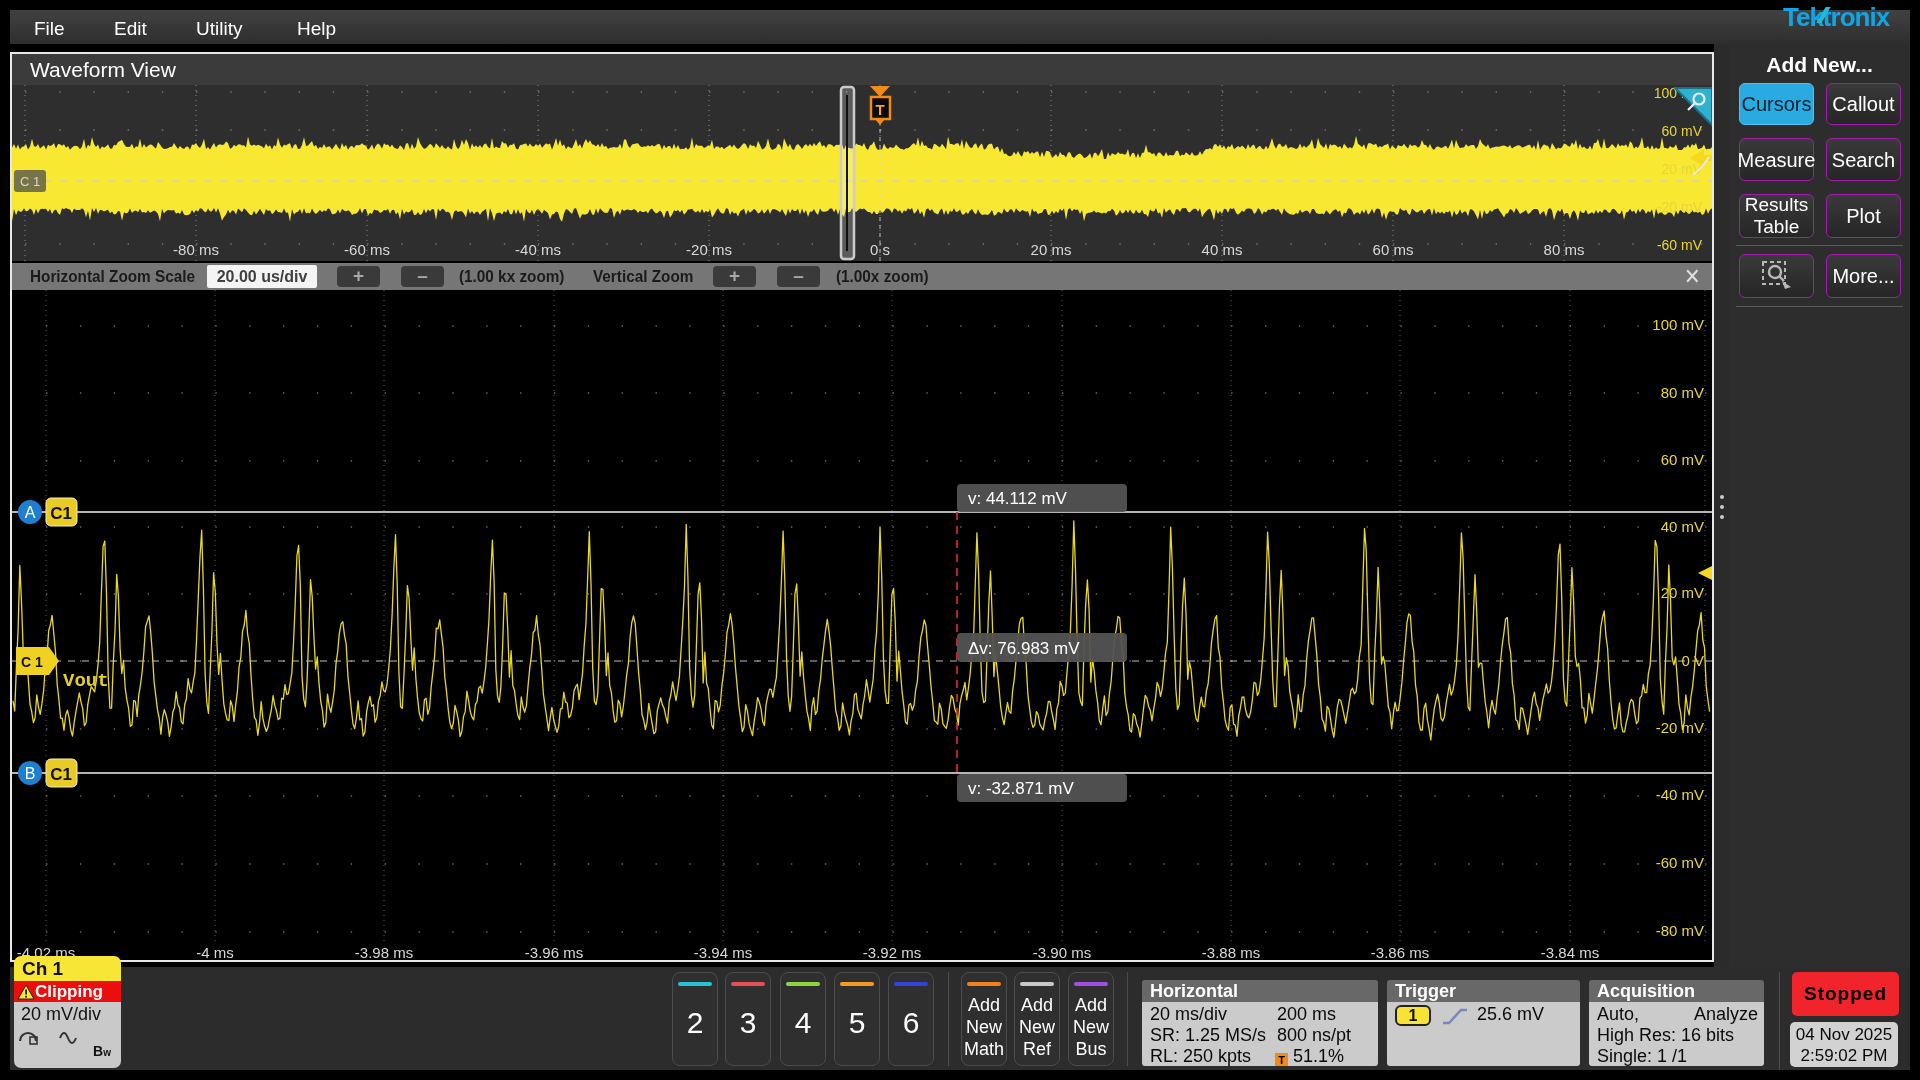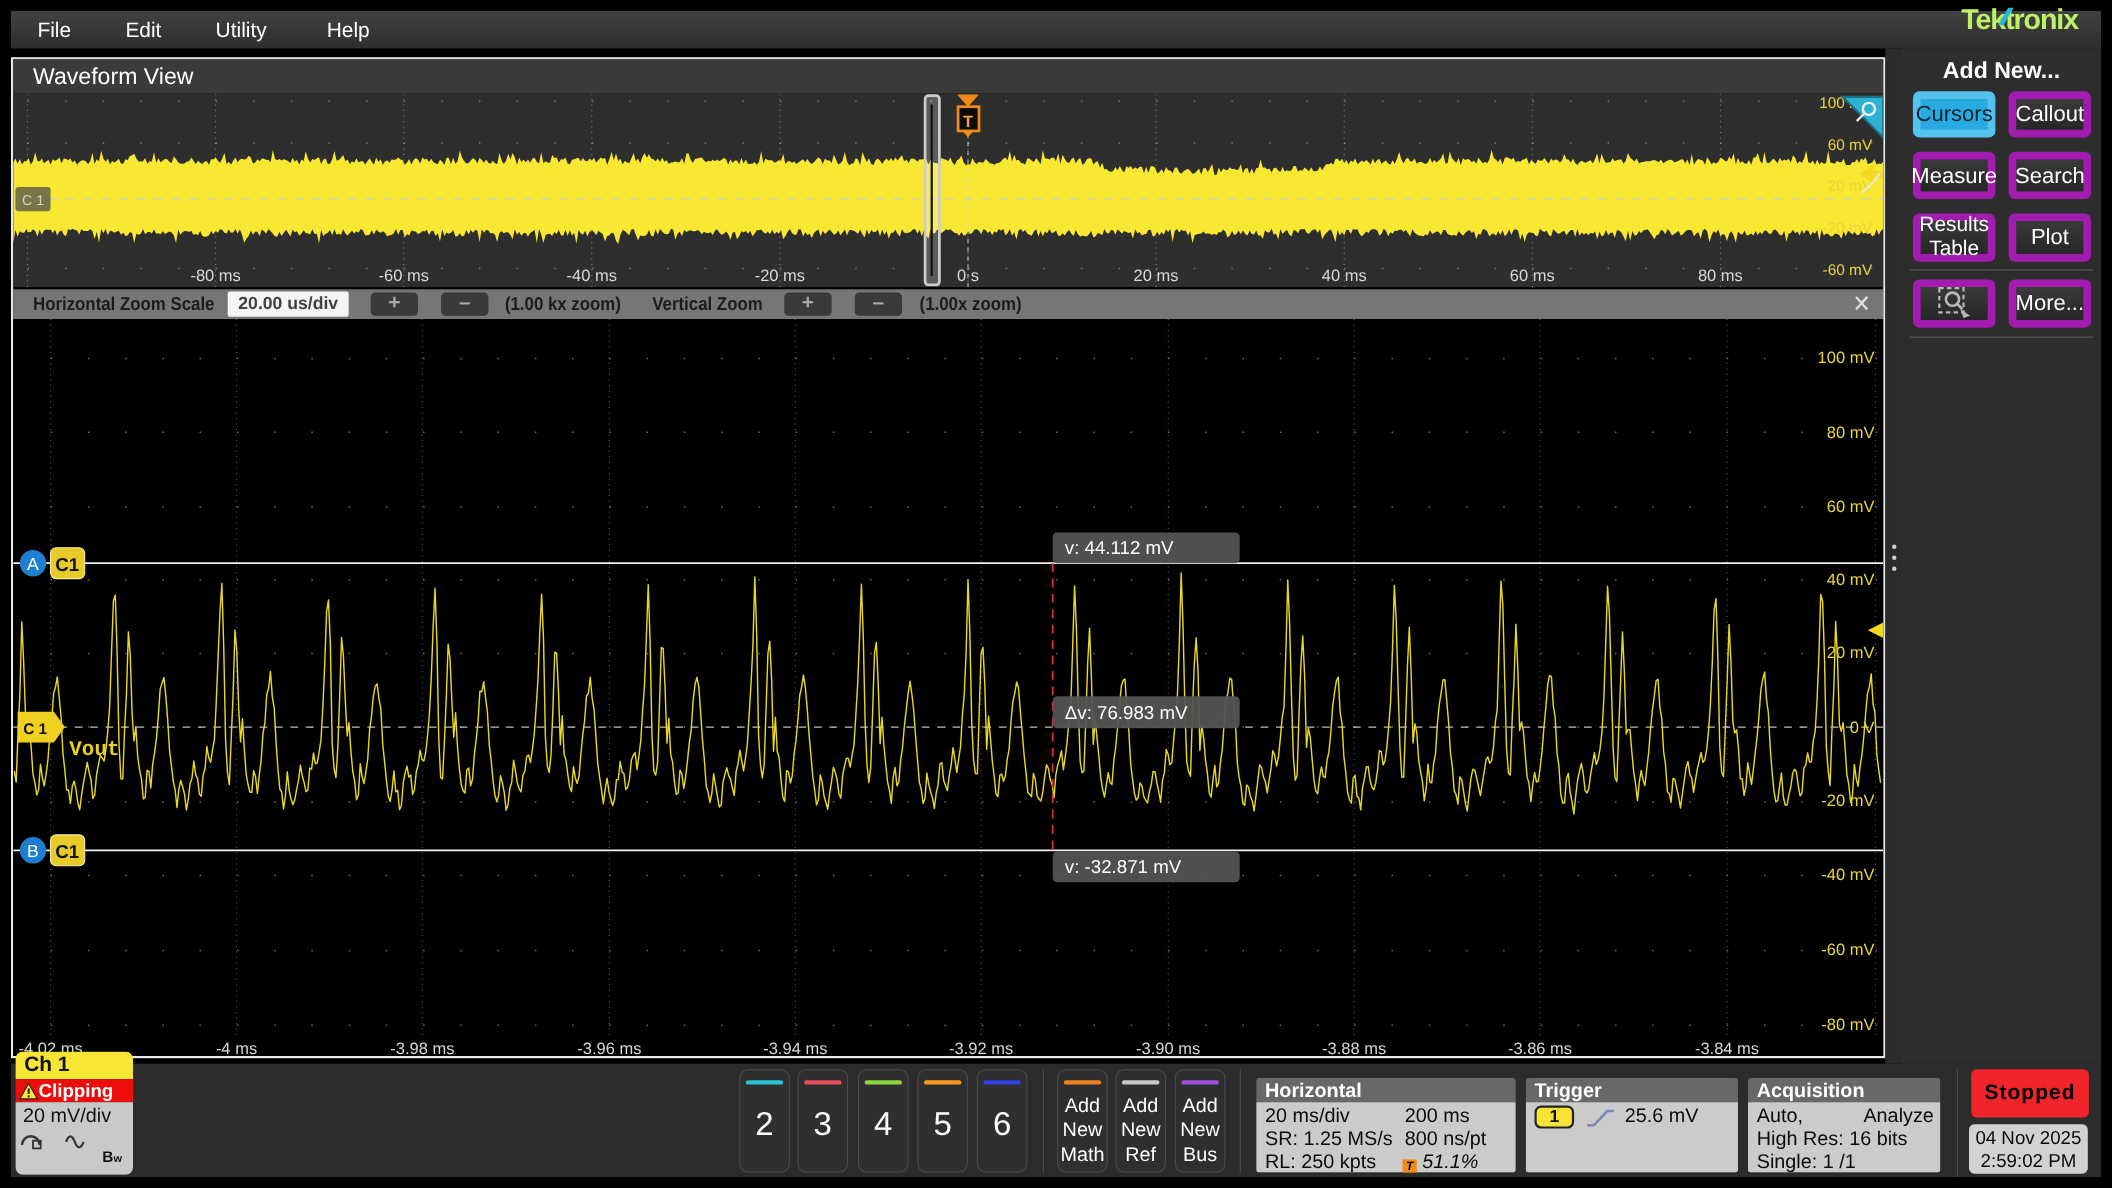--- a/index.html
+++ b/index.html
@@ -1,21 +1,21 @@
 <!DOCTYPE html>
 <html><head><meta charset="utf-8">
 <style>
 * { margin:0; padding:0; box-sizing:border-box; }
 body { width:1920px; height:1080px; background:#000; overflow:hidden;
   font-family:"Liberation Sans", sans-serif; position:relative; }
 .abs { position:absolute; }
 .menubar { left:10px; top:10px; width:1900px; height:34px;
   background:linear-gradient(#414141,#2e2e2e); }
 .menu { position:absolute; top:8px; color:#fff; font-size:19px; }
-.logo { left:1783px; top:2px; width:130px; height:30px; color:#bef264;
+.logo { left:1783px; top:2px; width:130px; height:30px; color:#0ea5e9;
   font-size:26px; font-weight:bold; letter-spacing:-1px; }
 .win { left:10px; top:52px; width:1704px; height:910px; background:#000;
   border:2px solid #e8e8e8; }
 .titlebar { left:12px; top:54px; width:1700px; height:31px; background:#3b3b3b;
   color:#fff; font-size:21px; line-height:31px; padding-left:18px; }
 .ovbox { left:12px; top:85px; width:1700px; height:176px; background:#2e2e2e; }
 .zoombar { left:12px; top:263px; width:1700px; height:27px; background:#767676;
   color:#1b1b1b; font-size:17px; font-weight:bold; line-height:27px; }
 .zb { position:absolute; top:0; transform:scaleX(0.9); transform-origin:0 50%; white-space:nowrap; }
 .zbtn { position:absolute; top:3px; width:43px; height:21px; background:#3a3a3a;
@@ -23,21 +23,21 @@
   font-size:19px; font-weight:bold; }
 .whitebox { position:absolute; left:195px; top:2px; width:110px; height:23px;
   background:#f4f4f4; border-radius:2px; color:#404040; text-align:center;
   line-height:23px; font-weight:bold; font-size:16px; }
 .mainbox { left:12px; top:290px; width:1700px; height:670px; background:#000; }
 .sidebg { left:1714px; top:44px; width:196px; height:923px; background:#2b2b2b; }
 .side { left:1729px; top:44px; width:181px; height:923px; background:#2d2d2d; }
 .addnew { width:100%; text-align:center; margin-top:9px; color:#fff;
   font-size:21px; font-weight:bold; }
 .sbtn { position:absolute; width:75px; border-radius:6px;
-  background:linear-gradient(#3a3a3a,#262626); border:7px solid #a21caf;
+  background:linear-gradient(#3a3a3a,#262626); border:1px solid #a21caf;
   color:#fff; font-size:20px; display:flex; align-items:center;
   justify-content:center; text-align:center; line-height:22px; }
 .sc1 { left:10px; }  .sc2 { left:97px; }
 .cursorsbtn { background:#29abe2; color:#06222e; border-color:#55c2ee; }
 .sep { position:absolute; left:7px; width:167px; height:1px; background:#5a5a5a; }
 .bottombar { left:10px; top:967px; width:1900px; height:103px; background:#2c2c2c; }
 .chbtn { position:absolute; top:5px; width:46px; height:94px; background:#2f2f2f;
   border:1px solid #4c4c4c; border-radius:8px; color:#fff; }
 .chstrip { position:absolute; left:5px; top:9px; width:34px; height:4px;
   border-radius:2px; }
@@ -274,21 +274,21 @@
   <div class="vsep" style="left:1117px;"></div>
 
   <div class="panel" style="left:1132px; width:236px;">
     <div class="phead">Horizontal</div>
     <div class="pbody">
       <span class="prow" style="top:2px;">20 ms/div</span>
         <span class="prow" style="left:135px; top:2px;">200 ms</span>
       <span class="prow" style="top:23px;">SR: 1.25 MS/s</span>
         <span class="prow" style="left:135px; top:23px;">800 ns/pt</span>
       <span class="prow" style="top:44px;">RL: 250 kpts</span>
-      <span class="prow" style="left:133px; top:44px;font-style:italic;"><span style="display:inline-block;width:13px;height:15px;background:#f08a18;color:#000;font-size:11px;font-weight:bold;text-align:center;line-height:15px;vertical-align:-2px;">T</span> 51.1%</span>
+      <span class="prow" style="left:133px; top:44px;"><span style="display:inline-block;width:13px;height:15px;background:#f08a18;color:#000;font-size:11px;font-weight:bold;text-align:center;line-height:15px;vertical-align:-2px;">T</span> 51.1%</span>
     </div>
   </div>
 
   <div class="panel" style="left:1377px; width:193px;">
     <div class="phead">Trigger</div>
     <div class="pbody">
       <span style="position:absolute; left:8px; top:3px; width:36px; height:21px; background:#f7e333; border:2px solid #222; border-radius:6px; color:#111; font-weight:bold; text-align:center; line-height:18px; font-size:16px;">1</span>
       <svg style="position:absolute; left:55px; top:4px;" width="26" height="20" viewBox="0 0 26 20">
         <path d="M1 17 h6 l12 -13 h6" fill="none" stroke="#7a86b8" stroke-width="2.4"></path>
       </svg>

